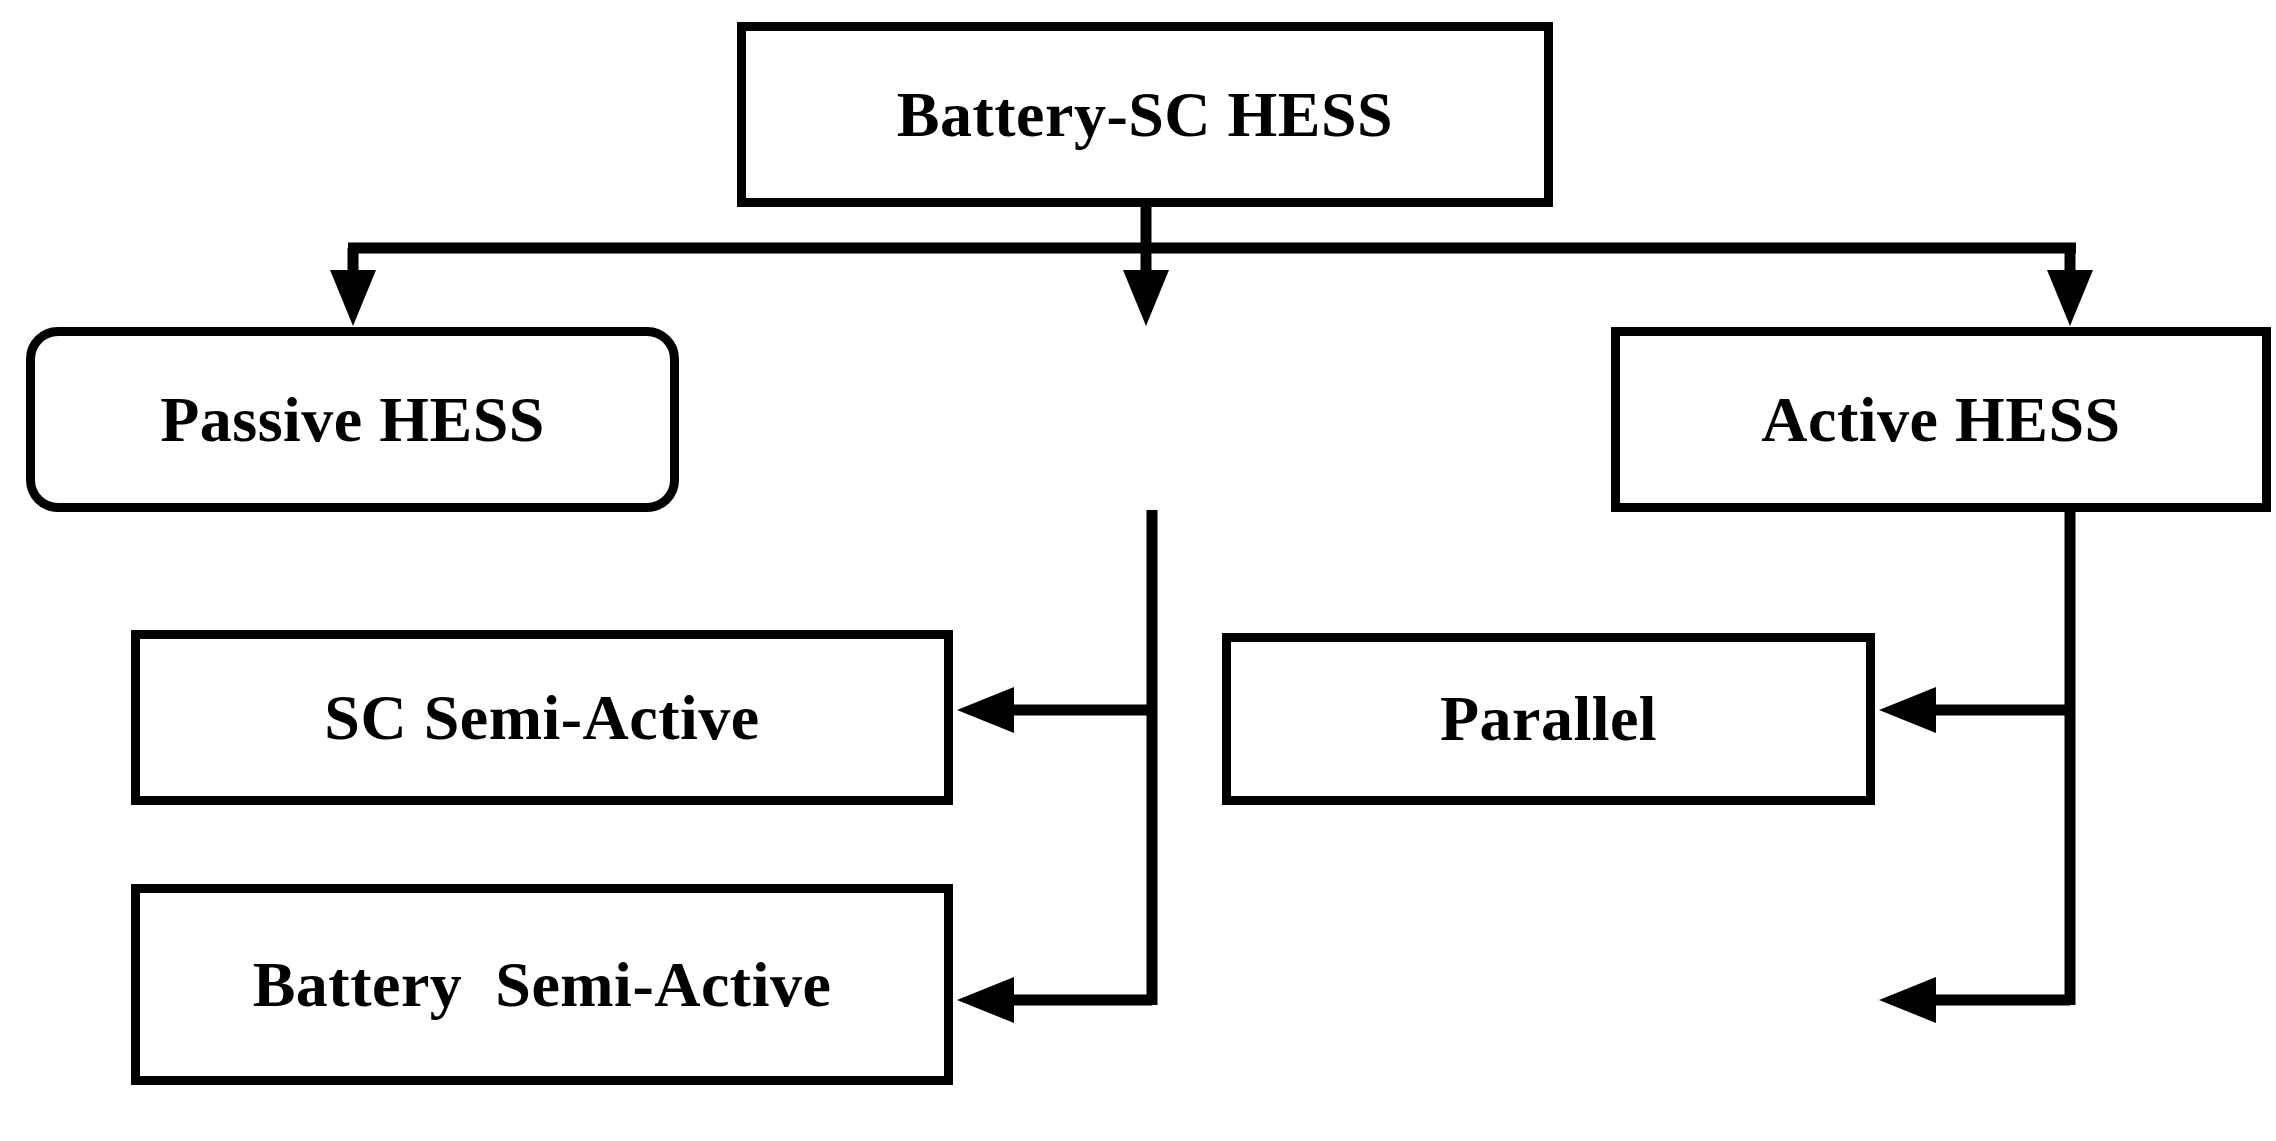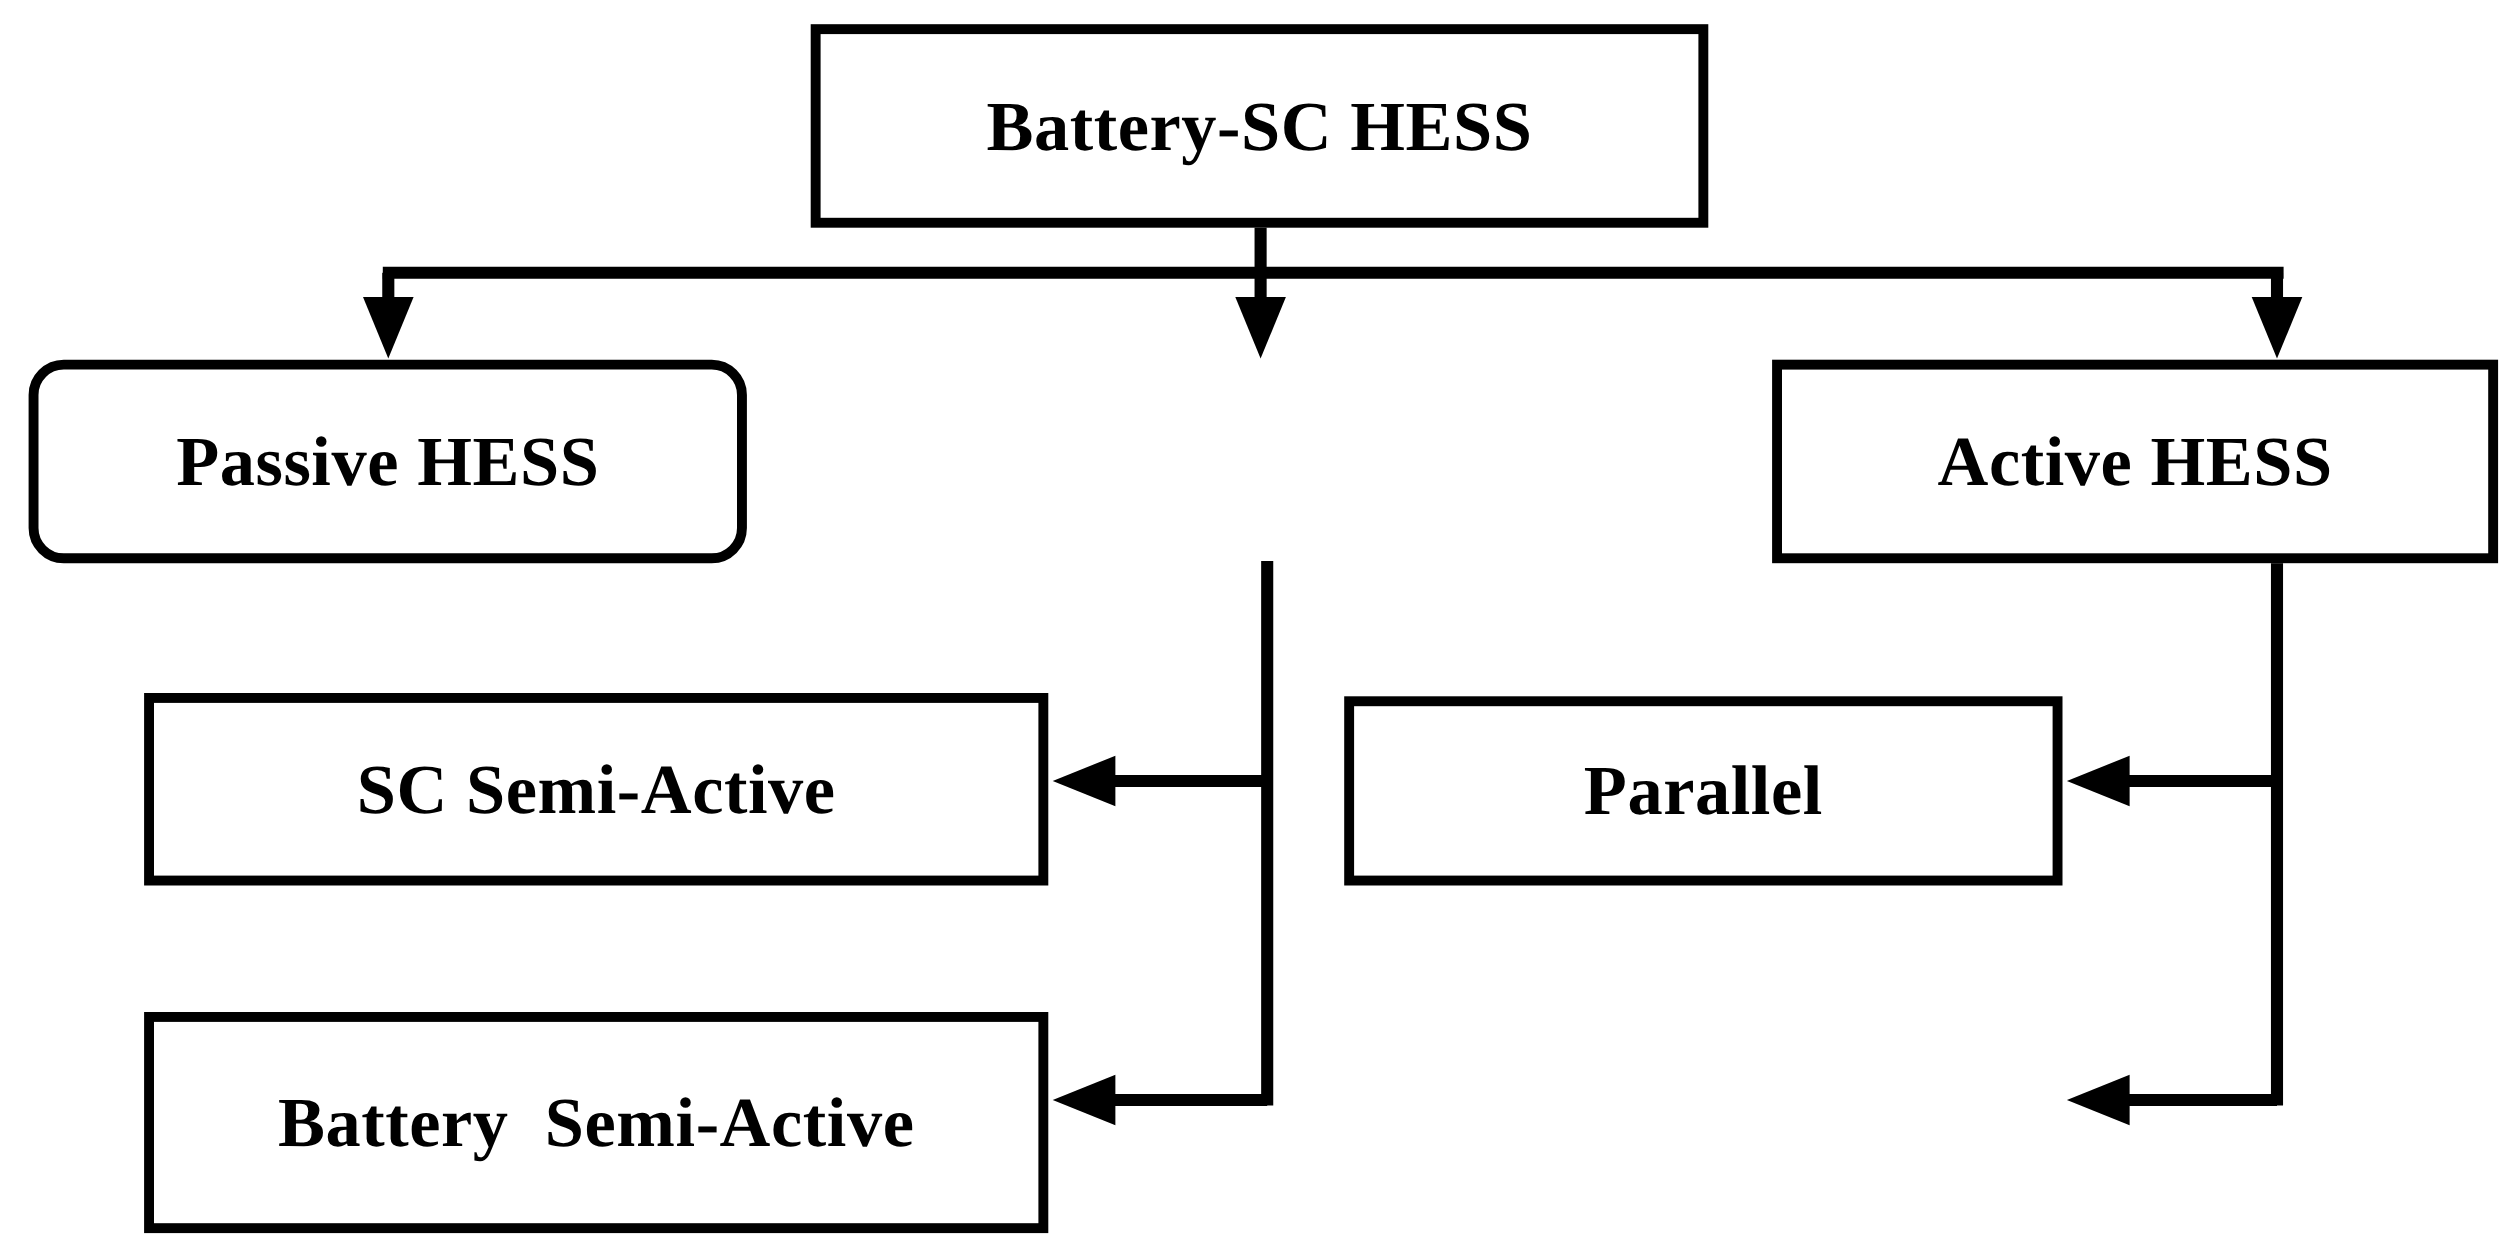--- a/index.html
+++ b/index.html
@@ -47,21 +47,21 @@
     color: #000000;
     white-space: pre-wrap;
     letter-spacing: 0.5px;
   }
   .node-root            { left: 737px;  top: 22px;  width: 816px; height: 185px; }
   .node-passive         { left: 26px;   top: 327px; width: 653px; height: 185px; border-radius: 32px; }
   .node-semi-active     { left: 820px;  top: 327px; width: 649px; height: 185px; }
   .node-active          { left: 1611px; top: 327px; width: 660px; height: 185px; }
   .node-sc-semi         { left: 131px;  top: 630px; width: 822px; height: 175px; }
   .node-parallel        { left: 1222px; top: 633px; width: 653px; height: 172px; }
-  .node-battery-semi    { left: 131px;  top: 920px; width: 822px; height: 201px; }
+  .node-battery-semi    { left: 131px;  top: 884px; width: 822px; height: 201px; }
   .node-casaded         { left: 1222px; top: 918px; width: 653px; height: 203px; }
 </style>
 </head>
 <body>
 
 <div class="canvas">
 
   <svg class="connectors" viewBox="0 0 2276 1141" xmlns="http://www.w3.org/2000/svg">
 
     <g>

